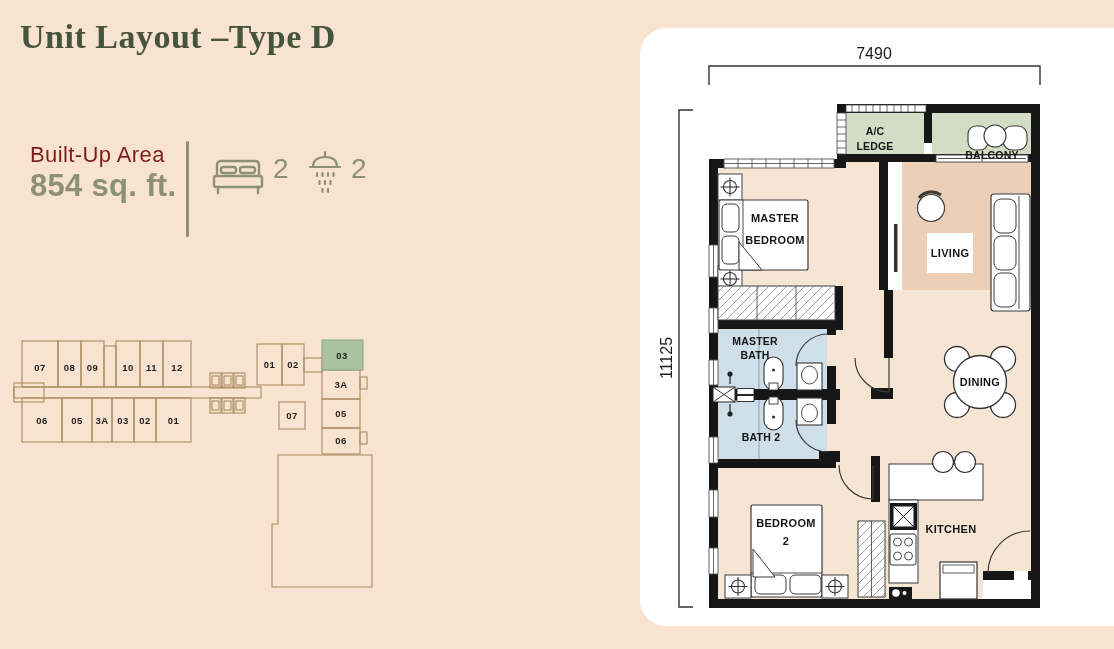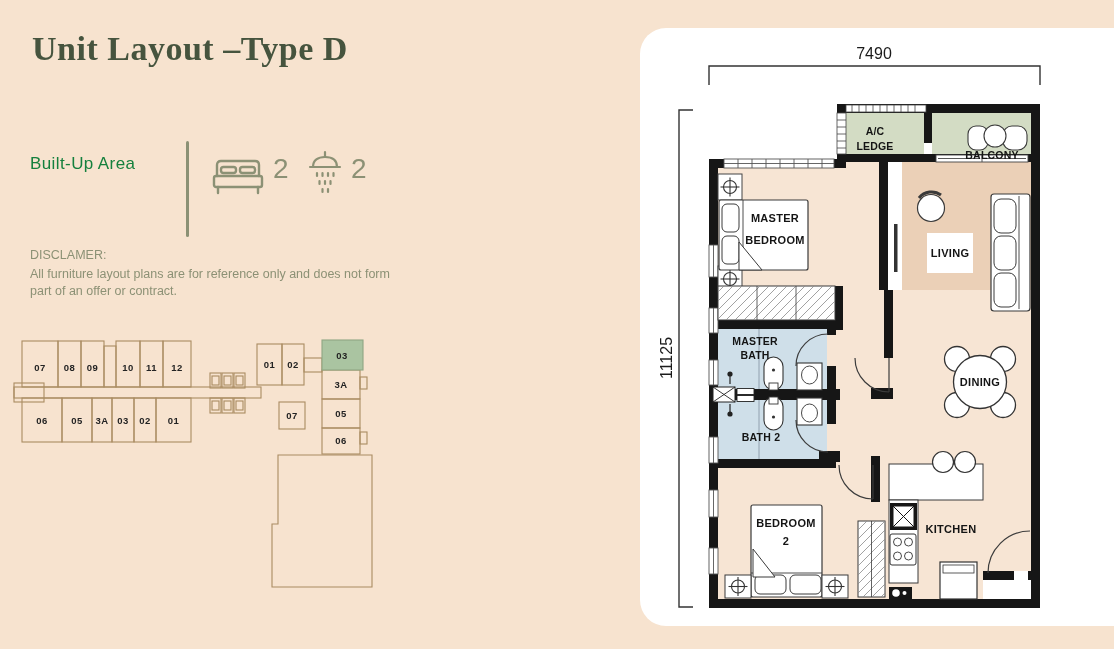--- a/index.html
+++ b/index.html
@@ -1,25 +1,25 @@
 <!DOCTYPE html>
 <html><head>
 <meta charset="utf-8">
 <style>
   html,body{margin:0;padding:0;}
   body{width:1114px;height:649px;overflow:hidden;background:#f7e3cf;
        font-family:"Liberation Sans",sans-serif;}
   #stage{position:relative;width:1114px;height:649px;background:#f7e3cf;}
 
-  .page-title{position:absolute;left:20px;top:18px;margin:12px;
+  .page-title{position:absolute;left:20px;top:18px;margin:0;
     font-family:"Liberation Serif",serif;font-weight:bold;
     font-size:34px;letter-spacing:.5px;color:#46543e;}
 
-  .area-label{position:absolute;left:30px;top:154px;font-size:17px;
-    color:#15803d;letter-spacing:.4px;}
+  .area-label{position:absolute;left:30px;top:142px;font-size:22px;
+    color:#7f1d1d;letter-spacing:.4px;}
   .area-value{position:absolute;left:30px;top:168px;font-size:31px;
     font-weight:bold;color:#8c9175;letter-spacing:.3px;}
   .divider{position:absolute;left:186px;top:141px;width:3px;height:96px;
     background:#8c9175;border-radius:2px;}
   .count-num{position:absolute;top:153px;font-size:28px;color:#8c9175;}
   .bed-count{left:273px;}
   .shower-count{left:351px;}
   .icon-bed{position:absolute;left:211px;top:156px;}
   .icon-shower{position:absolute;left:306px;top:150px;}
 
@@ -40,20 +40,21 @@
   .unit-label{font-size:9.5px;font-weight:bold;fill:#232323;letter-spacing:.4px;}
 </style>
 </head>
 <body>
 
 <div id="stage">
 
   <h1 class="page-title">Unit Layout –Type D</h1>
 
   <div class="area-label">Built-Up Area</div>
+  <div class="area-value">854 sq. ft.</div>
   <div class="divider"></div>
 
   <span class="icon-bed">
     <svg width="54" height="42" viewBox="0 0 54 42">
       <g fill="none" stroke="#8c9175" stroke-width="2.4" stroke-linecap="round" stroke-linejoin="round">
         <path d="M6 20 V9 Q6 5 10 5 H44 Q48 5 48 9 V20"></path>
         <rect x="10" y="11" width="15" height="6" rx="2.5"></rect>
         <rect x="29" y="11" width="15" height="6" rx="2.5"></rect>
         <rect x="3" y="20" width="48" height="11" rx="2"></rect>
         <line x1="7" y1="31" x2="7" y2="37"></line>
@@ -76,25 +77,20 @@
         <line x1="13.5" y1="31" x2="13.5" y2="34"></line>
           <line x1="19" y1="31" x2="19" y2="34"></line>
         <line x1="24.5" y1="31" x2="24.5" y2="34"></line>
         <line x1="16.5" y1="39" x2="16.5" y2="42"></line>
           <line x1="22" y1="39" x2="22" y2="42"></line>
       </g>
     </svg>
   </span>
   <div class="count-num shower-count">2</div>
 
-  <div class="disclaimer">
-    <div class="head">DISCLAMER:</div>
-    <div>All furniture layout plans are for reference only and does not form</div>
-    <div>part of an offer or contract.</div>
-  </div>
 
   <div class="keyplan">
     <svg width="368" height="268" viewBox="0 0 368 268">
       <g fill="none" stroke="#aa8c62" stroke-width="1.1">
 
         <rect x="12" y="9" width="36" height="46"></rect>
           <rect x="48" y="9" width="23" height="46"></rect>
         <rect x="71" y="9" width="23" height="46"></rect>
           <rect x="94" y="14" width="12" height="41"></rect>
         <rect x="106" y="9" width="24" height="46"></rect>

